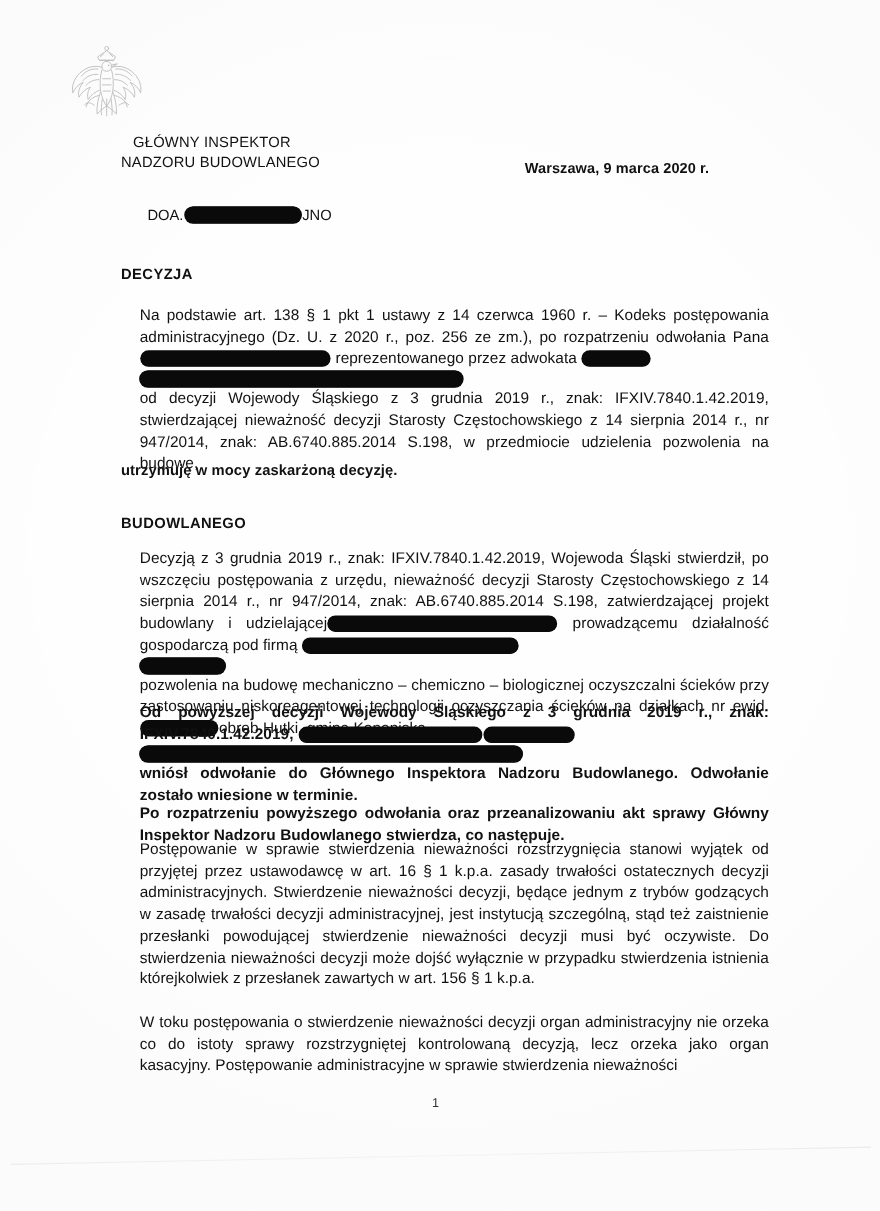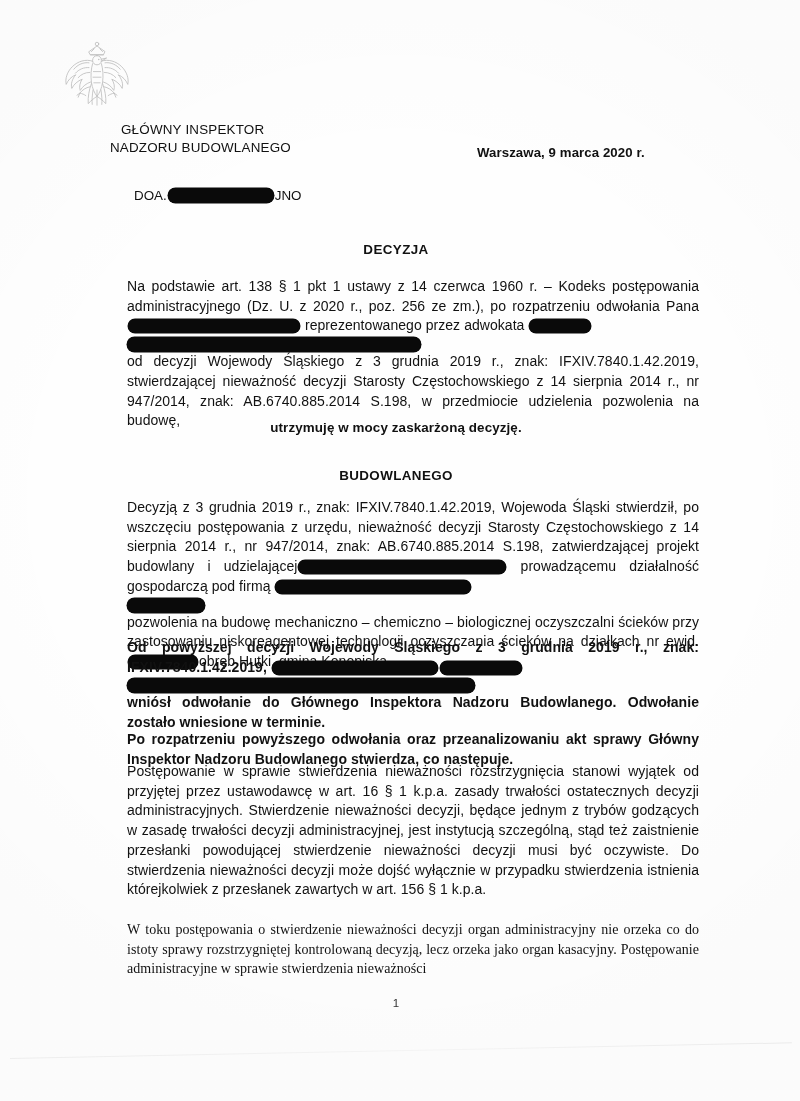--- a/index.html
+++ b/index.html
@@ -101,21 +101,20 @@
     align-items: center;
     gap: 0;
     white-space: nowrap;
   }
 
   
   .h-center {
     position: absolute;
     width: 572px;
     left: 0;
-    text-align: center;
     font-size: 13.4px;
     font-weight: bold;
     letter-spacing: .4px;
   }
   .h-decyzja { top: 242px; }
   .h-ruling  { top: 420px; letter-spacing: .1px; }
   .h-uzasad  { top: 468px; }
 
   
   p.body {
@@ -129,21 +128,21 @@
     text-justify: inter-word;
     letter-spacing: .05px;
   }
   p.body.bold { font-weight: bold; margin-top: 12px; }
 
   .p1 { top: 277px; }
   .p2 { top: 498px; }
   .p3 { top: 638px; font-weight: bold; }
   .p4 { top: 718px; }
   .p5 { top: 762px; }
-  .p6 { top: 920px; font-family: Liberation Serif, serif; }
+  .p6 { top: 920px; }
 
   
   .redact {
     display: inline-block;
     vertical-align: -3px;
     background: #0a0a0a;
     border-radius: 9px;
     height: 14px;
     position: relative;
     margin: 0 1px;

